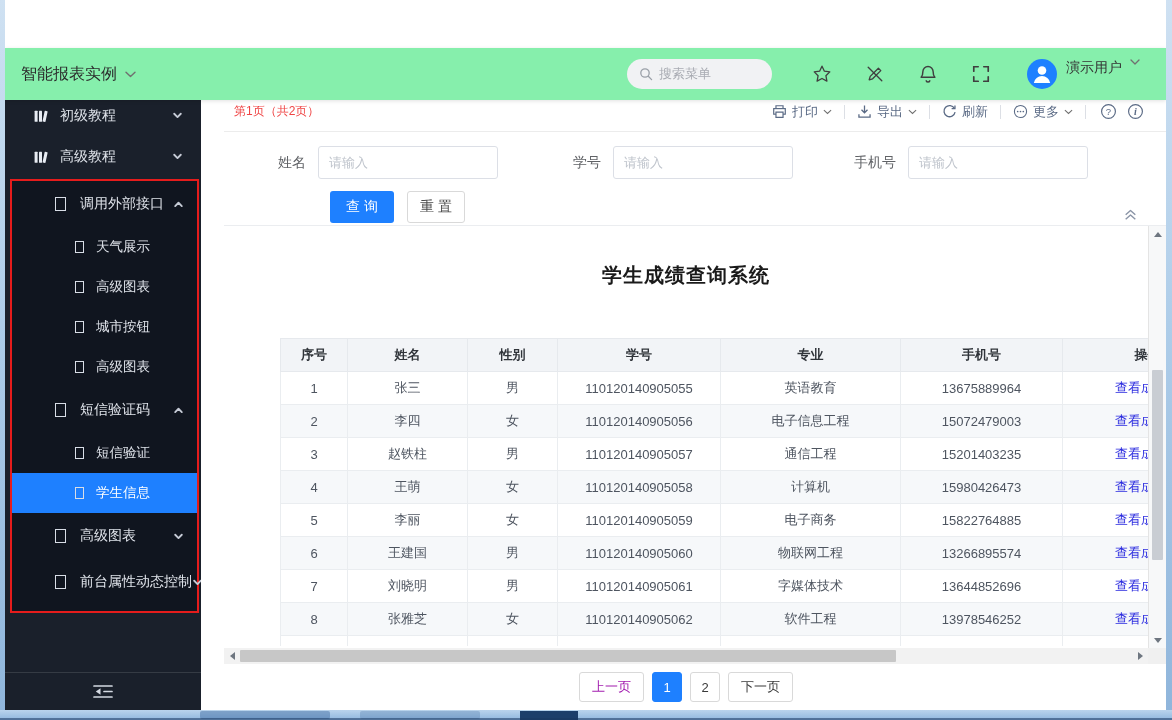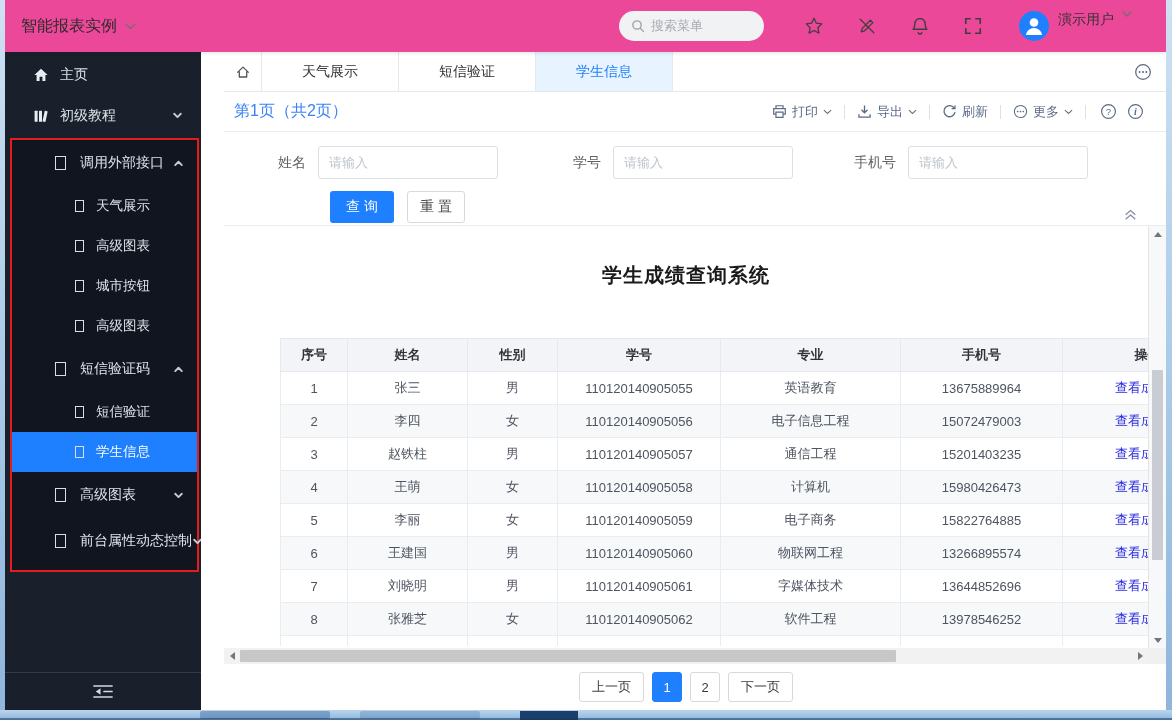--- a/index.html
+++ b/index.html
@@ -9,21 +9,21 @@
     background:linear-gradient(180deg,#CFE1F2 0%,#AECDE9 45%,#8FB5DB 100%); }
   .frame-bottom { position:absolute; left:0; right:0; bottom:0; height:10px;
     background:linear-gradient(180deg,#BAD4EC,#8FB7DE); }
   .fb-dark { position:absolute; bottom:0; height:9px; background:#1C3E6A; }
   .fb-smudge { position:absolute; bottom:1px; height:8px; background:rgba(60,105,160,.45); border-radius:2px; }
   .fb-line { position:absolute; left:0; right:0; bottom:0; height:2px; background:rgba(25,55,95,.55); }
   .app { position:absolute; left:5px; top:0; right:6px; bottom:10px; background:#fff; overflow:hidden; }
 
   
   .header { position:relative; z-index:5; height:52px; display:flex; align-items:center;
-    padding:0 34px 0 16px; background:#ec4899; box-shadow:0 1px 4px rgba(0,0,0,.12); }
+    padding:0 26px 0 16px; background:#86efac; box-shadow:0 1px 4px rgba(0,0,0,.12);margin-top:48px; }
   .app-title { font-size:16px; color:#2b2b2b; display:flex; align-items:center; gap:8px; cursor:pointer; }
   .chev { color:#707070; display:inline-flex; }
   .header-right { margin-left:auto; display:flex; align-items:center; }
   .search-pill { width:145px; height:30px; background:#F1F2F4; border-radius:15px;
     display:flex; align-items:center; padding:0 12px; gap:6px; color:#9AA0A8; margin-right:40px; }
   .search-pill input { border:none; background:transparent; outline:none; width:100px;
     font-size:13px; color:#606266; font-family:Liberation Mono, monospace; }
   .search-pill input::placeholder { color:#A8ABB2; }
   .hd-icons { display:flex; align-items:center; gap:33px; color:#3F3F3F; }
   .hd-ic { display:inline-flex; cursor:pointer; }
@@ -57,21 +57,21 @@
   .tabbar { height:40px; display:flex; align-items:stretch; border-bottom:1px solid #E4E7EB; flex:none; }
   .tab-home { width:38px; display:flex; align-items:center; justify-content:center;
     border-right:1px solid #E8E8E8; color:#555; cursor:pointer; }
   .tab { width:137px; display:flex; align-items:center; justify-content:center;
     font-size:14px; color:#333; border-right:1px solid #E8E8E8; cursor:pointer; white-space:nowrap; }
   .tab.active { background:var(--tab-bg,#E7F3FE); color:var(--accent,#1E80FF); }
   .tab-more { margin-left:auto; align-self:center; margin-right:14px; color:#5A6A85; cursor:pointer; display:inline-flex; }
 
   .toolbar { height:40px; display:flex; align-items:center; padding:0 22px 0 10px;
     border-bottom:1px solid #ECECEC; flex:none; }
-  .page-info { font-size:16px; color:#3b82f6; }
+  .page-info { font-size:12px; color:#ef4444; }
   .tb-right { margin-left:auto; display:flex; align-items:center; }
   .tb-btn { display:flex; align-items:center; gap:5px; background:none; border:none;
     color:#5A6A85; font-size:13px; cursor:pointer; font-family:inherit; white-space:nowrap; }
   .tb-sep { width:1px; height:14px; background:#DCDFE5; margin:0 12px; }
   .tb-circle { margin-left:14px; }
 
   .formbar { height:94px; position:relative; border-bottom:1px solid #EBEDF0; flex:none; }
   .f-row { position:absolute; top:14px; left:0; right:0; display:flex; padding-left:40px; }
   .f-group { width:295px; display:flex; align-items:center; }
   .f-label { width:54px; text-align:right; padding-right:12px; font-size:14px; color:#606266; white-space:nowrap; }
@@ -111,21 +111,21 @@
   .hs-left { left:0; } .hs-right { right:0; }
   .tri-left { width:0;height:0;border-top:4px solid transparent;border-bottom:4px solid transparent;border-right:5px solid #6E7680; }
   .tri-right { width:0;height:0;border-top:4px solid transparent;border-bottom:4px solid transparent;border-left:5px solid #6E7680; }
   .hs-thumb { position:absolute; left:16px; top:2px; width:656px; height:12px; background:#C7C7C7; border-radius:1px; }
   .scroll-corner { position:absolute; right:0; top:422px; width:18px; height:16px; background:#F0F0F0; z-index:3; }
 
   .pagination { position:absolute; top:446px; left:0; right:18px; display:flex;
     justify-content:center; gap:8px; }
   .pg-btn { height:30px; padding:0 12px; background:#fff; border:1px solid #D9D9D9;
     border-radius:3px; font-size:13px; color:#3A3A3A; cursor:pointer; font-family:inherit; white-space:nowrap; }
-  .pg-btn.disabled { color:#404040; cursor:default;font-family:Liberation Mono, monospace; }
+  .pg-btn.disabled { color:#a21caf; cursor:default;font-family:Liberation Mono, monospace; }
   .pg-num { width:30px; padding:0; }
   .pg-num.active { background:var(--accent,#1E80FF); border-color:var(--accent,#1E80FF); color:#fff; }
 </style>
 </head>
 <body>
 
 <div class="window">
   <div class="app">
 
     <div class="header">
@@ -201,20 +201,35 @@
           </div>
           <div class="sb-item lvl0">
             <span class="sb-ic">
               <svg width="16" height="16" viewBox="0 0 16 16">
                 <rect x="1.6" y="2.8" width="3" height="11" rx=".5" fill="currentColor"></rect>
                 <rect x="6" y="2.8" width="3" height="11" rx=".5" fill="currentColor"></rect>
                 <rect x="10.6" y="2.8" width="3" height="11" rx=".5" fill="currentColor" transform="rotate(12 12.1 8.3)"></rect>
               </svg>
             </span>
             <span class="sb-label">初级教程</span>
+            <span class="sb-chev">
+              <svg width="11" height="11" viewBox="0 0 10 10">
+                <path d="M2 3.4 L5 6.4 L8 3.4" fill="none" stroke="currentColor" stroke-width="1.7" stroke-linecap="round" stroke-linejoin="round"></path>
+              </svg>
+            </span>
+          </div>
+          <div class="sb-item lvl0">
+            <span class="sb-ic">
+              <svg width="16" height="16" viewBox="0 0 16 16">
+                <rect x="1.6" y="2.8" width="3" height="11" rx=".5" fill="currentColor"></rect>
+                <rect x="6" y="2.8" width="3" height="11" rx=".5" fill="currentColor"></rect>
+                <rect x="10.6" y="2.8" width="3" height="11" rx=".5" fill="currentColor" transform="rotate(12 12.1 8.3)"></rect>
+              </svg>
+            </span>
+            <span class="sb-label">高级教程</span>
             <span class="sb-chev">
               <svg width="11" height="11" viewBox="0 0 10 10">
                 <path d="M2 3.4 L5 6.4 L8 3.4" fill="none" stroke="currentColor" stroke-width="1.7" stroke-linecap="round" stroke-linejoin="round"></path>
               </svg>
             </span>
           </div>
         </div>
       <div class="sb-group" id="sb-group">
           <div class="sb-item lvl1">
             <span class="tofu"></span>

